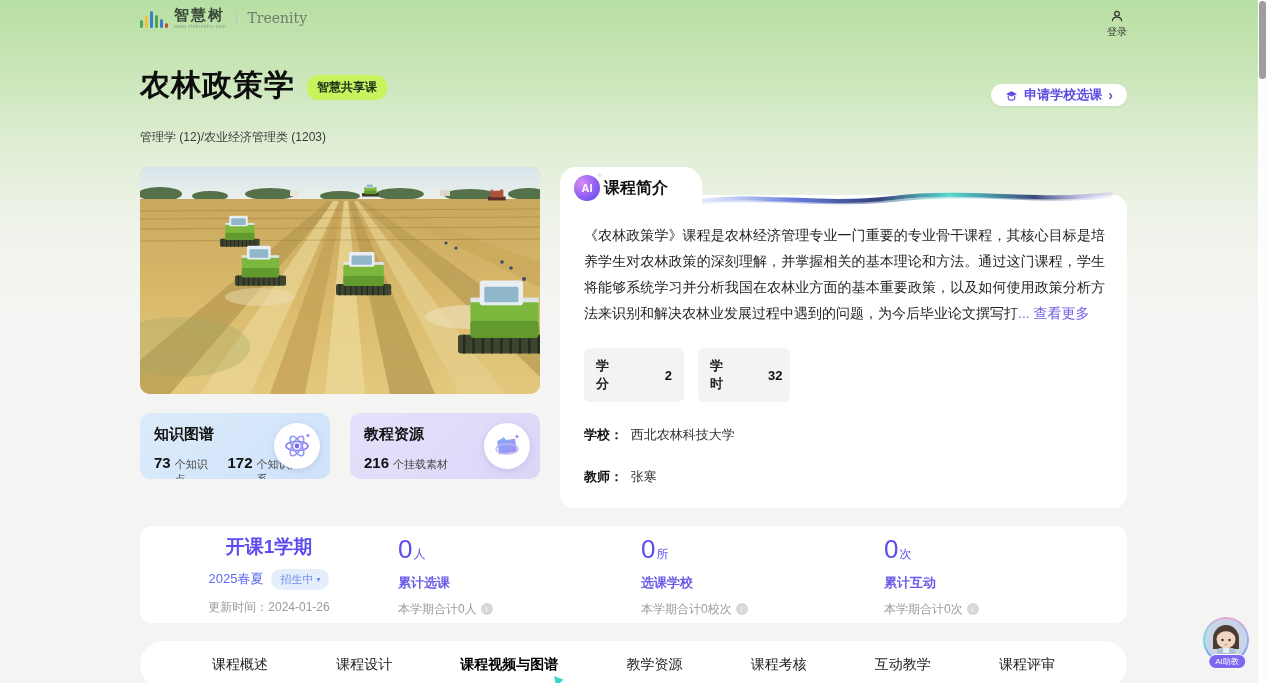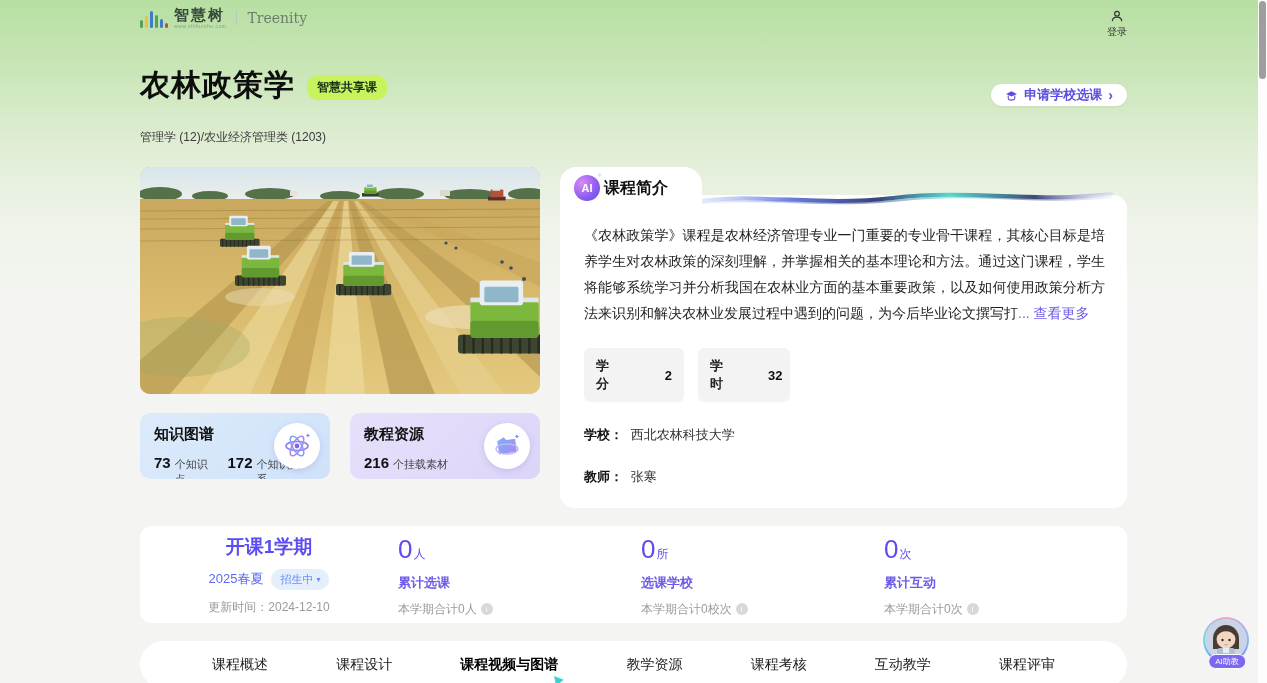--- a/index.html
+++ b/index.html
@@ -329,21 +329,21 @@
         <div class="sem-title">
           <span>开课</span><span class="sem-num">1</span><span>学期</span>
         </div>
         <div class="sem-row">
           <a class="sem-term">2025春夏</a>
           <span class="enroll-badge">
             <span>招生中</span>
             <span class="caret">▾</span>
           </span>
         </div>
-        <div class="sem-updated">更新时间：2024-12-10</div>
+        <div class="sem-updated">更新时间：2024-01-26</div>
       </div>
 
       <div class="stat-col">
         <div class="stat-value"><span class="v">0</span><span class="u">人</span></div>
         <div class="stat-label">累计选课</div>
         <div class="stat-sub">
             <span>本学期合计0人</span>
             <span class="info-ic">i</span>
           </div>
       </div>

